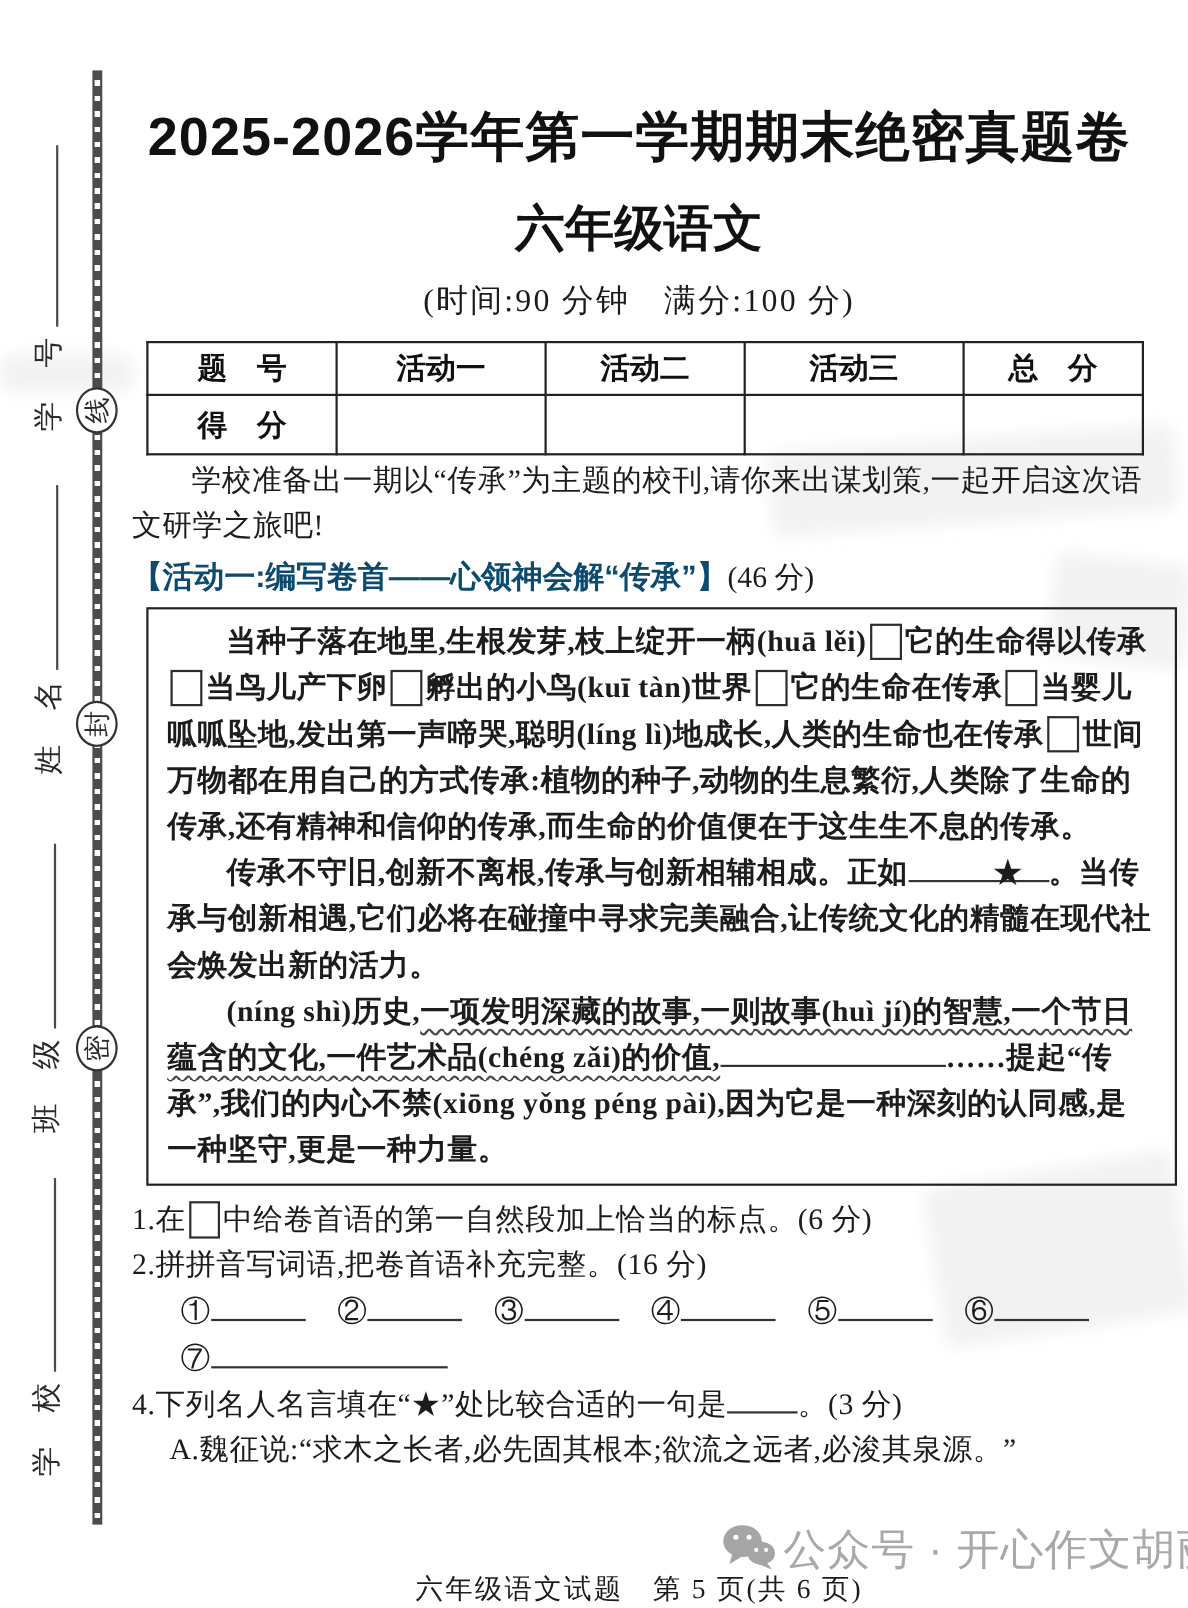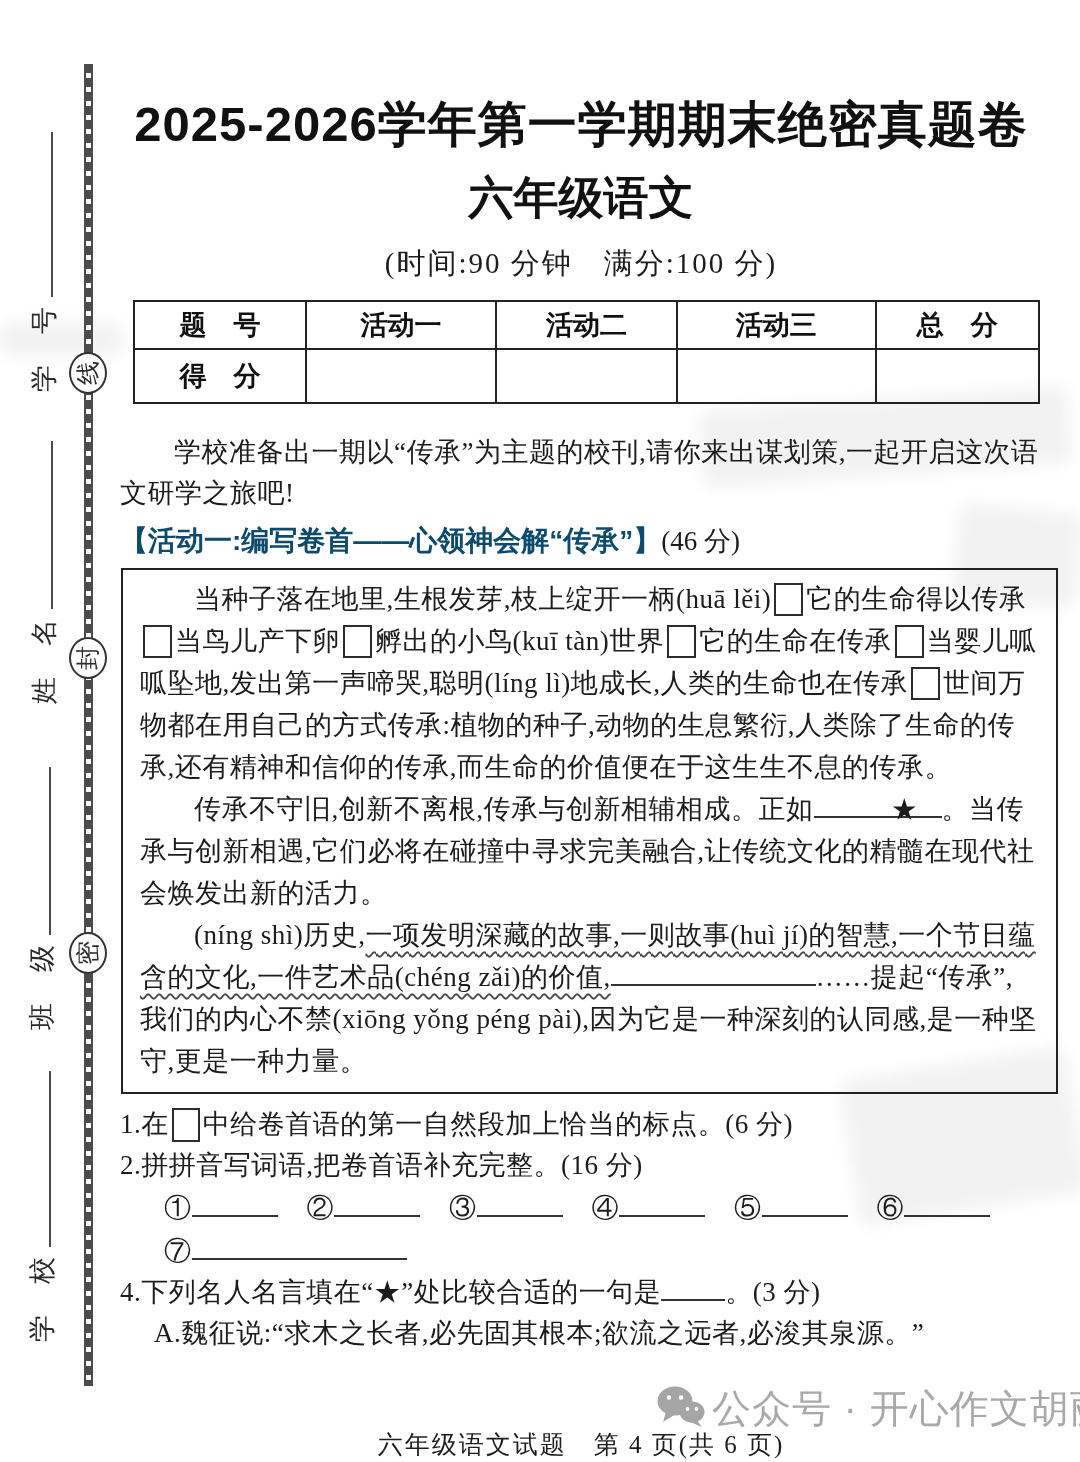--- a/index.html
+++ b/index.html
@@ -40,40 +40,40 @@
   .sc-feng{top:637px;}
   .sc-mi{top:932px;}
   
   .main{position:absolute;left:120px;top:88px;width:922px;z-index:1;}
   .title{
     font-family:"Liberation Sans","DejaVu Sans",sans-serif;font-weight:bold;
     font-size:49px;text-align:center;margin:4px 0 0 0;letter-spacing:1px;color:#111;
   }
   .subtitle{
     font-family:"Liberation Sans","DejaVu Sans",sans-serif;font-weight:bold;
-    font-size:45px;text-align:center;margin:10px 0 0 0;color:#111;
+    font-size:45px;text-align:center;margin:20px 0 0 0;color:#111;
   }
   .meta{font-size:29px;text-align:center;margin-top:16px;letter-spacing:2px;}
   
   table.score{border-collapse:collapse;margin:16px 0 0 13px;width:907px;table-layout:fixed;}
   table.score td{border:2.5px solid #222;text-align:center;vertical-align:middle;
     font-family:"Liberation Sans","DejaVu Sans",sans-serif;font-weight:bold;font-size:27px;color:#111;}
   tr.score-head td{height:44px;}
   tr.score-row td{height:50px;}
   .c0{width:19%;} .c1{width:21%;} .c2{width:20%;} .c3{width:22%;} .c4{width:18%;}
   
-  .intro{font-size:27px;line-height:41px;margin:28px 0 0 0;text-indent:2em;letter-spacing:.5px;}
+  .intro{font-size:27px;line-height:41px;margin:2px 0 0 0;text-indent:2em;letter-spacing:.5px;}
   
   .act-head{margin:8px 0 0 0;font-size:28px;}
   .act-head .bracket{font-family:"Liberation Sans","DejaVu Sans",sans-serif;font-weight:bold;color:#0c4a6e;}
   .act-head .pts{font-size:27px;}
   
   .pass-box{
-    box-sizing:border-box;width:937px;margin:8px 0 0 1px;border:2.5px solid #222;
-    padding:8px 17px 10px 17px;font-size:27px;line-height:42px;letter-spacing:.5px;
+    box-sizing:border-box;width:937px;margin:8px 0 0 13px;border:2.5px solid #222;
+    padding:8px 17px 10px 17px;font-size:27px;line-height:42px;letter-spacing:.5px;font-weight:bold;
   }
   .pass-box p{margin:0;text-indent:2em;}
   .sq{display:inline-block;width:29px;height:33px;border:2px solid #2c2c2c;vertical-align:-8px;margin:0 3px;box-sizing:border-box;}
   .wavy{text-decoration:underline;text-decoration-style:wavy;text-decoration-color:#4a4a4a;text-decoration-thickness:1.5px;text-underline-offset:7px;}
   .blank{display:inline-block;border-bottom:2px solid #333;height:27px;vertical-align:baseline;text-align:center;}
   .b-p2{width:205px;}
   .b-star{width:128px;font-size:26px;}
   
   .questions{margin-top:10px;font-size:27px;line-height:41px;letter-spacing:.5px;}
   .q{margin:0;}
@@ -198,13 +198,13 @@
       <circle cx="25" cy="12.5" r="2.3" fill="#ffffff"></circle>
       <ellipse cx="36" cy="27" rx="12.5" ry="10.5" fill="#a5a5a5"></ellipse>
       <polygon points="41,35.5 46,42 33,36.5" fill="#a5a5a5"></polygon>
       <circle cx="31.5" cy="24" r="1.9" fill="#ffffff"></circle>
       <circle cx="40.5" cy="24" r="1.9" fill="#ffffff"></circle>
     </svg>
   </span>
   <span class="wm-text">公众号 · 开心作文胡丽敏</span>
 </div>
 
-<div class="footer">六年级语文试题　第 4 页(共 6 页)</div>
+<div class="footer">六年级语文试题　第 5 页(共 6 页)</div>
 
 </body></html>

